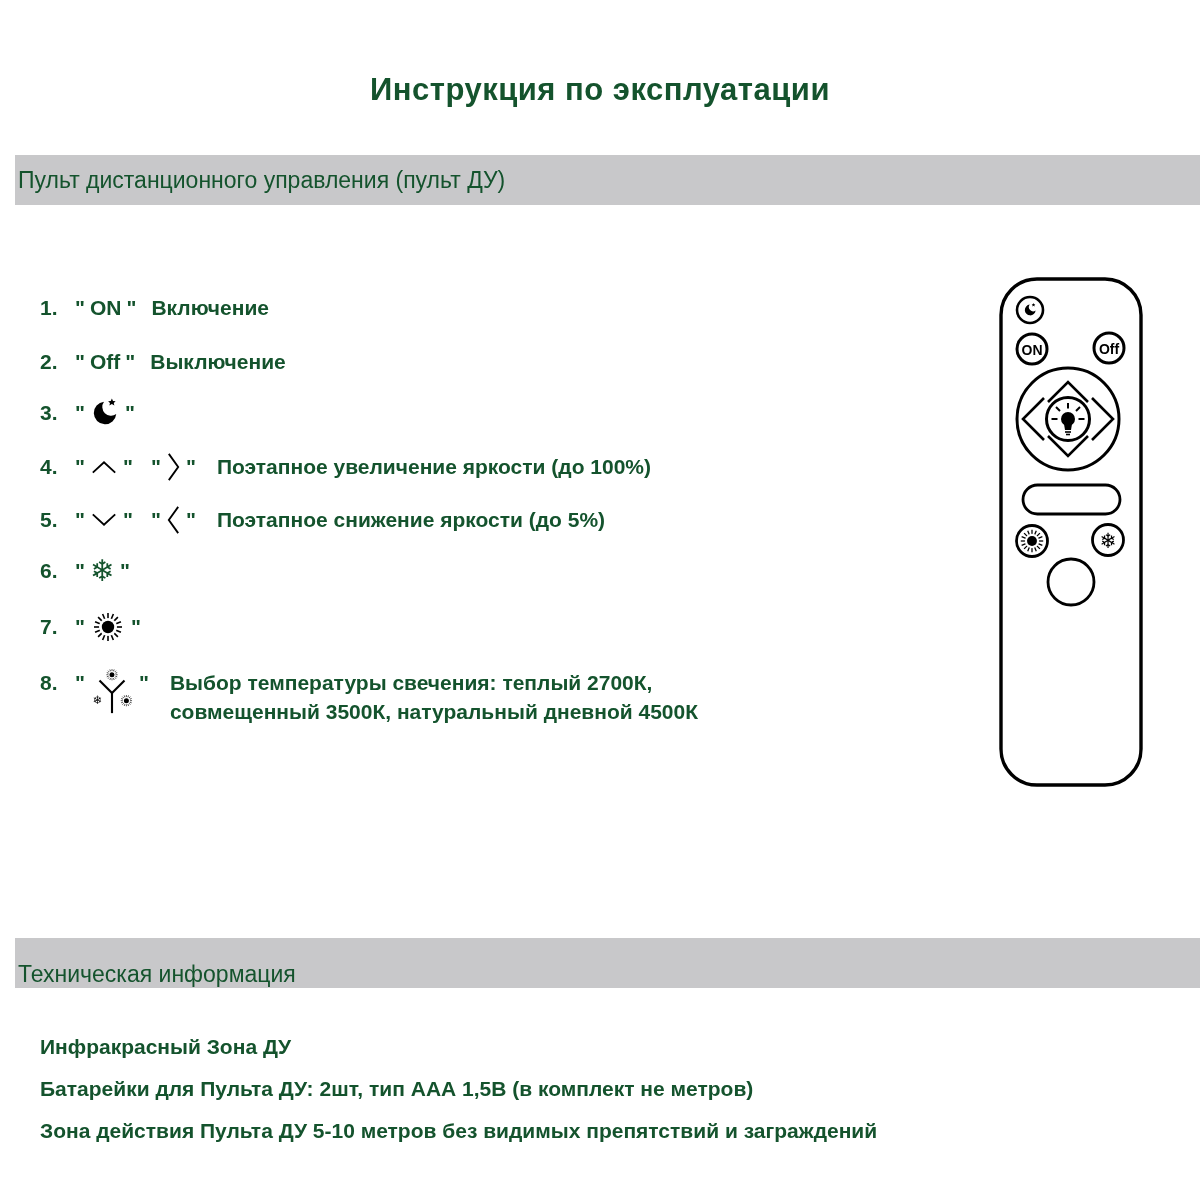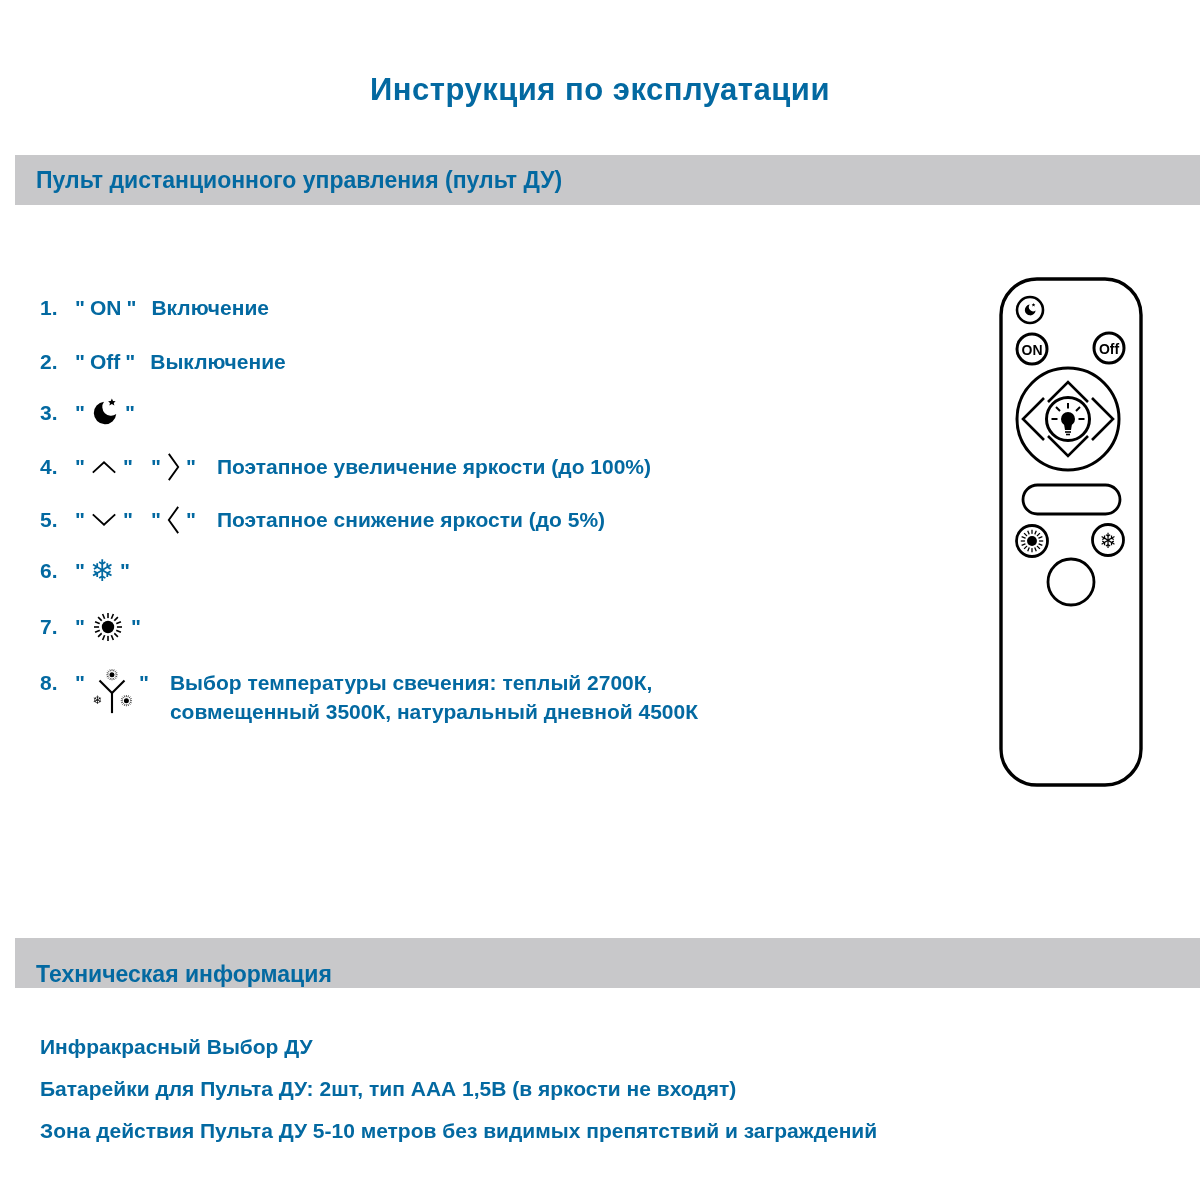--- a/index.html
+++ b/index.html
@@ -1,27 +1,27 @@
 <!DOCTYPE html>
 <html><head>
 <meta charset="utf-8">
 <style>
   html,body{margin:0;padding:0;background:#fff;}
   .page{
     position:relative;width:1200px;height:1200px;background:#ffffff;
-    font-family:"Liberation Sans","DejaVu Sans",sans-serif;color:#0369a1;overflow:hidden;
+    font-family:"Liberation Sans","DejaVu Sans",sans-serif;color:#14532d;overflow:hidden;
   }
   .page-title{
     position:absolute;top:72px;left:0;width:100%;text-align:center;
     font-size:31px;font-weight:bold;letter-spacing:0.5px;
   }
   .section-bar{
     position:absolute;left:15px;right:0;height:50px;background:#c8c8ca;
-    display:flex;align-items:center;padding-left:21px;box-sizing:border-box;
-    font-size:23px;font-weight:bold;
+    display:flex;align-items:center;padding-left:3px;box-sizing:border-box;
+    font-size:23px;font-weight:normal;
   }
   #bar-remote{top:155px;}
   #bar-tech{top:938px;align-items:flex-end;}
   .item{
     position:absolute;left:40px;display:flex;align-items:center;
     font-size:21px;font-weight:bold;height:44px;white-space:nowrap;
   }
   .item .num{width:30px;flex:0 0 auto;}
   .item .q{margin:0 5px;}
   .item .q.gap{margin-left:13px;}
@@ -239,18 +239,18 @@
 
       <circle cx="72" cy="305" r="23" fill="none" stroke="#000" stroke-width="2.8"></circle>
     </svg>
   </div>
 
   <div class="section-bar" id="bar-tech">
     <span>Техническая информация</span>
   </div>
 
   <div class="tech-lines">
-    <div>Инфракрасный Выбор ДУ</div>
-    <div>Батарейки для Пульта ДУ: 2шт, тип ААА 1,5В (в яркости не входят)</div>
+    <div>Инфракрасный Зона ДУ</div>
+    <div>Батарейки для Пульта ДУ: 2шт, тип ААА 1,5В (в комплект не метров)</div>
     <div>Зона действия Пульта ДУ 5-10 метров без видимых препятствий и заграждений</div>
   </div>
 
 </div>
 
 </body></html>

